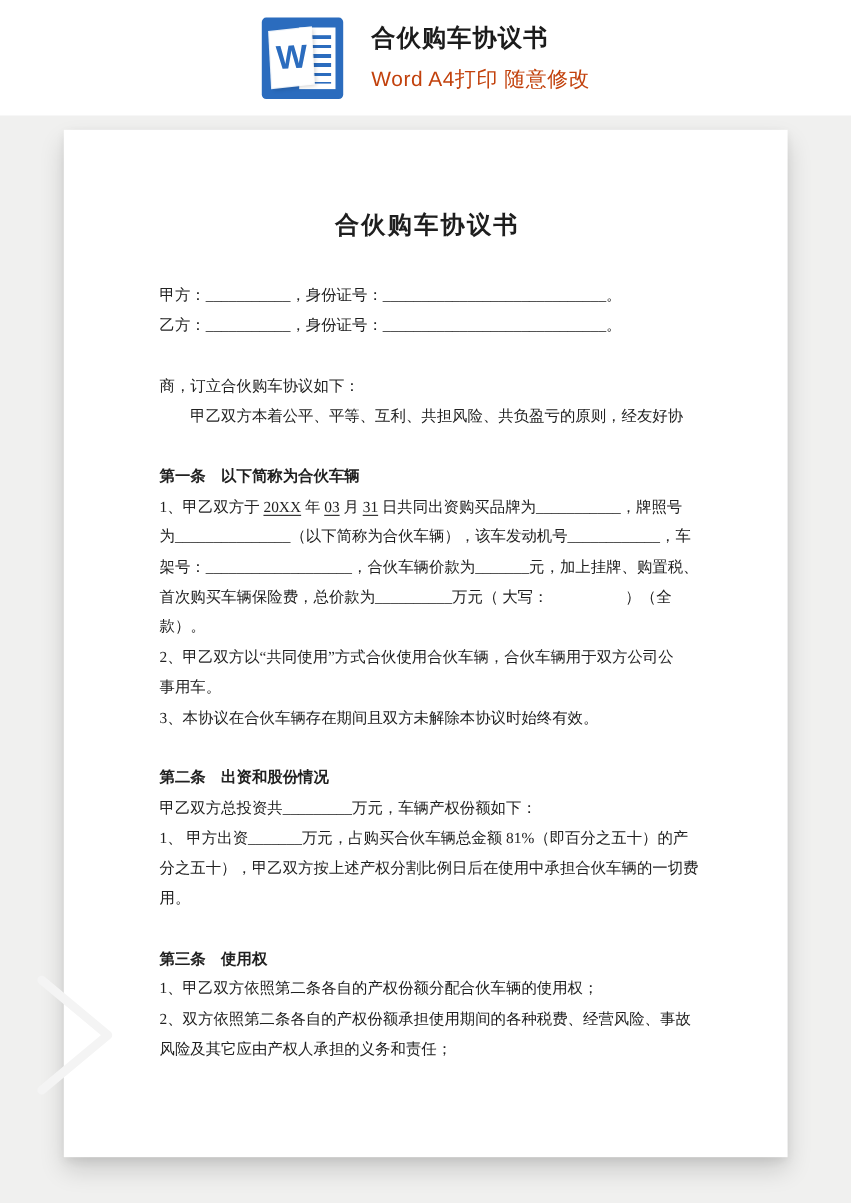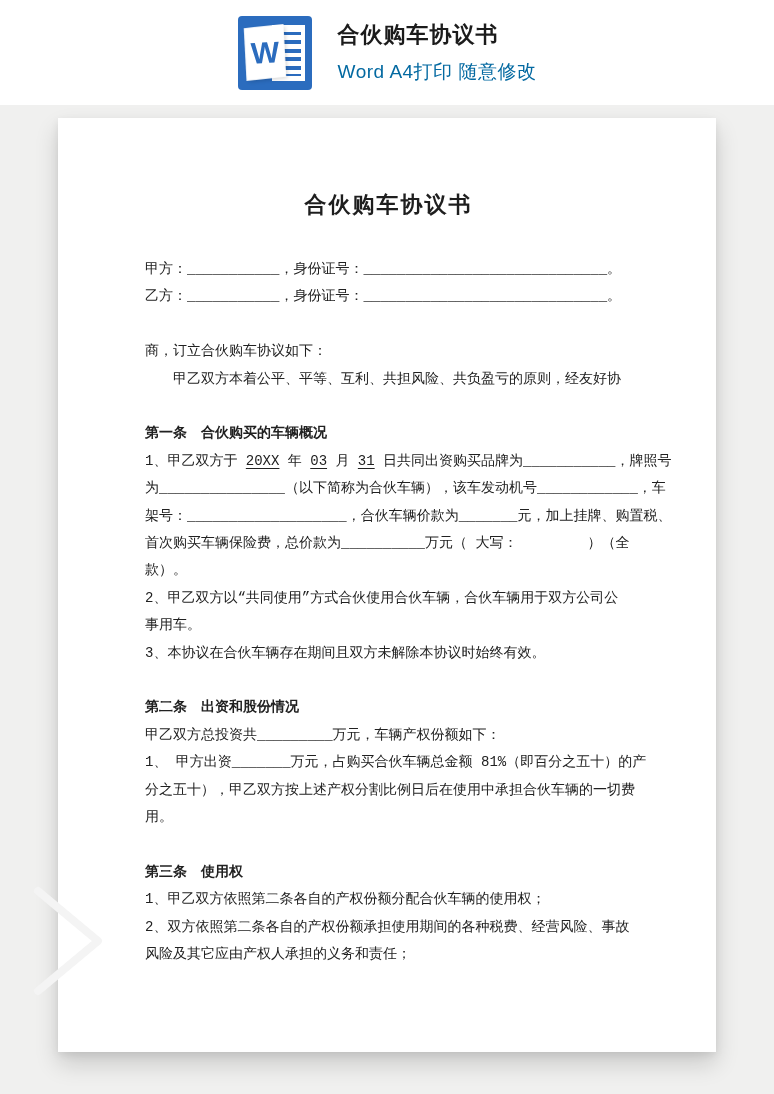--- a/index.html
+++ b/index.html
@@ -31,39 +31,39 @@
     background:#ffffff; transform:rotate(-3deg) skewY(-3deg);
     box-shadow:0 0 0 1px rgba(255,255,255,.9), 2px 2px 4px rgba(0,0,0,.18);
     display:flex; align-items:center; justify-content:center;
   }
   .word-icon .flap span {
     font-weight:bold; font-size:30px; color:#2b6cbe;
     font-family:"Liberation Sans",sans-serif; transform:skewY(3deg);
   }
   .header-text { display:flex; flex-direction:column; gap:9px; }
   .header-title { font-size:22px; font-weight:bold; color:#1b1b1b; letter-spacing:1px; }
-  .header-subtitle { font-size:19px; color:#0369a1; letter-spacing:.5px; }
+  .header-subtitle { font-size:19px; color:#c2410c; letter-spacing:.5px; }
 
   
   .canvas { height:989px; background:#f0f0ef; padding-top:13px; }
   .page {
     width:658px; height:934px; margin:0 auto; background:#ffffff;
     box-shadow:0 12px 22px rgba(0,0,0,.16), 0 3px 8px rgba(0,0,0,.07);
     padding:72px 84px 0 87px; position:relative;
   }
   .watermark { position:absolute; left:-30px; top:768px; pointer-events:none; }
 
   .doc-title {
     text-align:center; font-family:"Liberation Serif","DejaVu Serif",serif;
     font-size:22px; font-weight:bold; color:#1e1e1e; letter-spacing:2px;
     line-height:30px; margin-bottom:36px;
   }
   .doc-body { color:#212121; }
   .line, .heading {
-    font-family:Liberation Mono, monospace;
+    font-family:Liberation Serif, serif;
     font-size:14px; line-height:27.4px; white-space:pre; color:#212121;
   }
   .heading { font-weight:bold; }
   .spacer { height:27.4px; }
   .u { text-decoration:underline; text-underline-offset:3px; }
 </style>
 </head>
 <body>
 
 <div class="header">
@@ -87,21 +87,21 @@
       <polyline points="10,5 70,55 10,105" fill="none" stroke="#f4f4f4" stroke-width="8" stroke-linecap="round" stroke-linejoin="round"></polyline>
     </svg>
     <div class="doc-title">合伙购车协议书</div>
     <div class="doc-body">
         <div class="line"><span>甲方：___________，身份证号：_____________________________。</span></div>
         <div class="line"><span>乙方：___________，身份证号：_____________________________。</span></div>
         <div class="spacer"></div>
         <div class="line"><span>商，订立合伙购车协议如下：</span></div>
         <div class="line"><span>　　甲乙双方本着公平、平等、互利、共担风险、共负盈亏的原则，经友好协</span></div>
         <div class="spacer"></div>
-        <div class="heading"><span>第一条　合伙购买的车辆概况</span></div>
+        <div class="heading"><span>第一条　以下简称为合伙车辆</span></div>
         <div class="line"><span>1、甲乙双方于 </span><span class="u">20XX</span><span> 年 </span><span class="u">03</span><span> 月 </span><span class="u">31</span><span> 日共同出资购买品牌为___________，牌照号</span></div>
         <div class="line"><span>为_______________（以下简称为合伙车辆），该车发动机号____________，车</span></div>
         <div class="line"><span>架号：___________________，合伙车辆价款为_______元，加上挂牌、购置税、</span></div>
         <div class="line"><span>首次购买车辆保险费，总价款为__________万元（ 大写：　　　　　）（全</span></div>
         <div class="line"><span>款）。</span></div>
         <div class="line"><span>2、甲乙双方以“共同使用”方式合伙使用合伙车辆，合伙车辆用于双方公司公</span></div>
         <div class="line"><span>事用车。</span></div>
         <div class="line"><span>3、本协议在合伙车辆存在期间且双方未解除本协议时始终有效。</span></div>
         <div class="spacer"></div>
         <div class="heading"><span>第二条　出资和股份情况</span></div>

